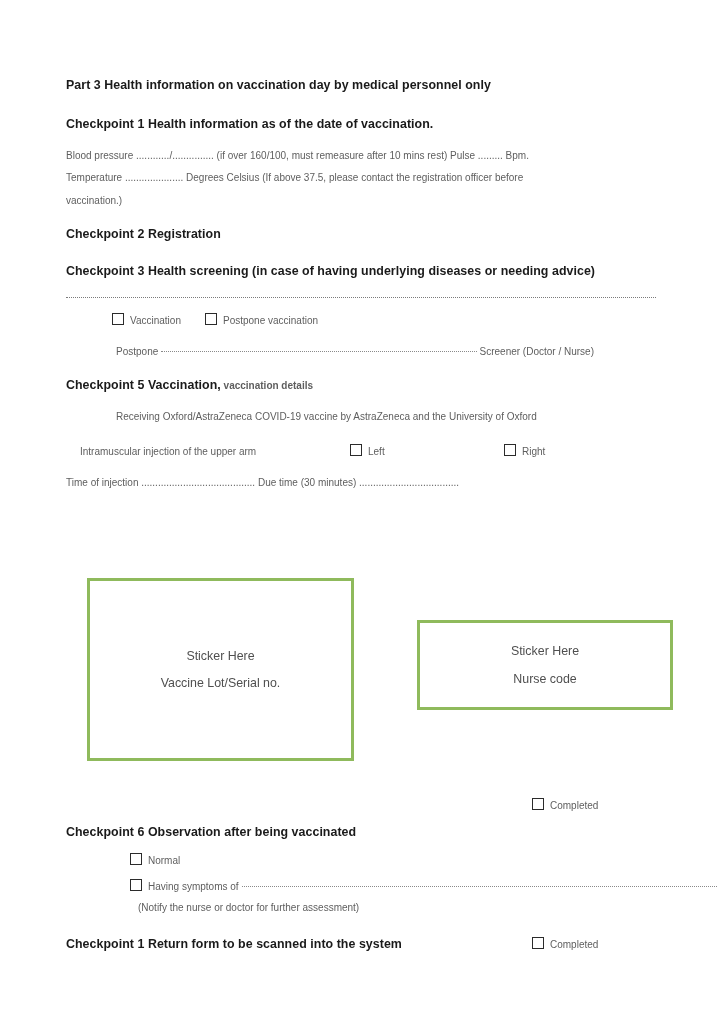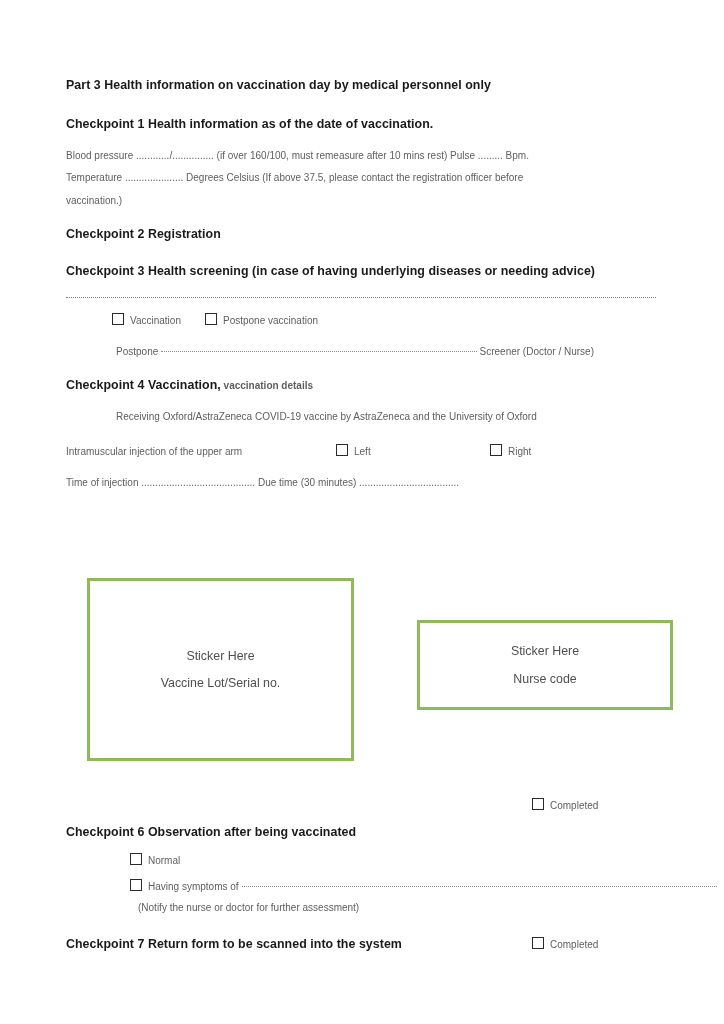--- a/index.html
+++ b/index.html
@@ -216,30 +216,30 @@
 
     <div class="row indent-2" style="width:478px;">
       <span class="body-line nowrap">Postpone</span>
       <span class="dot-fill"></span>
       <span class="body-line nowrap">Screener (Doctor / Nurse)</span>
     </div>
 
     <div class="sp-16"></div>
 
     <div class="block">
-      <span class="h-bold">Checkpoint 4 Vaccination,</span><span class="body-line reg-inline"> vaccination details</span>
+      <span class="h-bold">Checkpoint 5 Vaccination,</span><span class="body-line reg-inline"> vaccination details</span>
     </div>
 
     <div class="sp-18"></div>
 
     <div class="body-line block indent-2">Receiving Oxford/AstraZeneca COVID-19 vaccine by AstraZeneca and the University of Oxford</div>
 
     <div class="sp-18"></div>
 
-    <div class="left-right-row" style="height:18px;">
+    <div class="left-right-row" style="height:18px;margin-left:14px;">
       <span class="body-line nowrap">Intramuscular injection of the upper arm</span>
       <span class="cb-group lr-left">
         <span class="cbox"></span><span class="body-line">Left</span>
       </span>
       <span class="cb-group lr-right">
         <span class="cbox"></span><span class="body-line">Right</span>
       </span>
     </div>
 
     <div class="sp-18"></div>
@@ -291,21 +291,21 @@
       <span class="dot-fill"></span>
     </div>
 
     <div class="sp-8"></div>
 
     <div class="body-line block indent-4">(Notify the nurse or doctor for further assessment)</div>
 
     <div class="sp-20"></div>
 
     <div class="cp-wrap" style="height:20px;">
-      <span class="h-bold nowrap">Checkpoint 7 Return form to be scanned into the system</span>
+      <span class="h-bold nowrap">Checkpoint 1 Return form to be scanned into the system</span>
       <span class="cb-group cp-completed" style="top:0;">
         <span class="cbox"></span><span class="body-line">Completed</span>
       </span>
     </div>
 
   </div>
 
 </div>
 
 </body></html>

